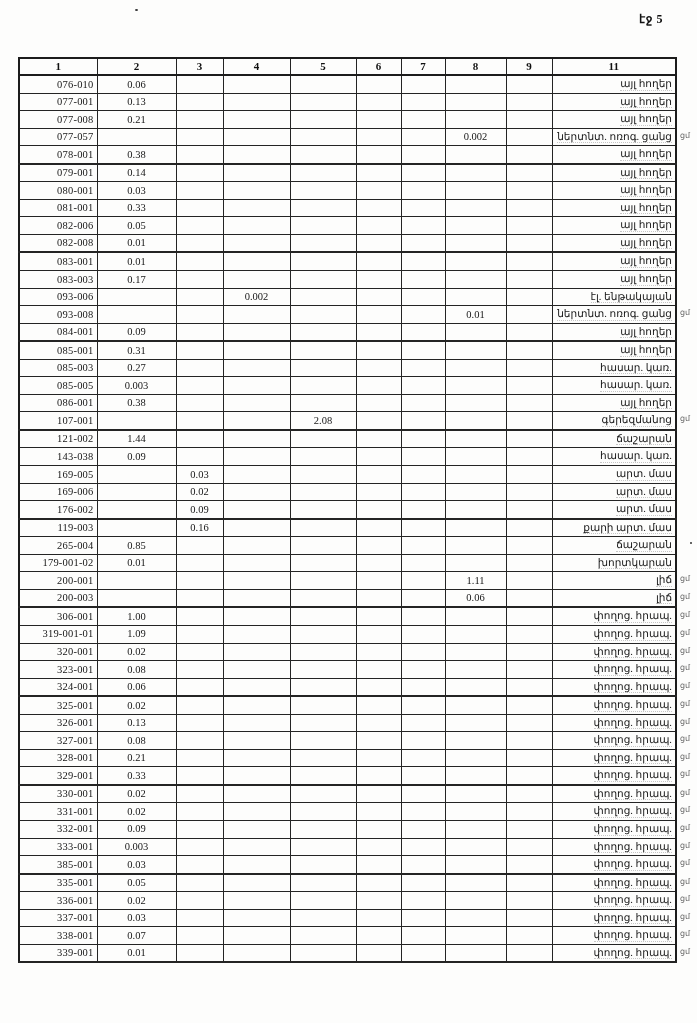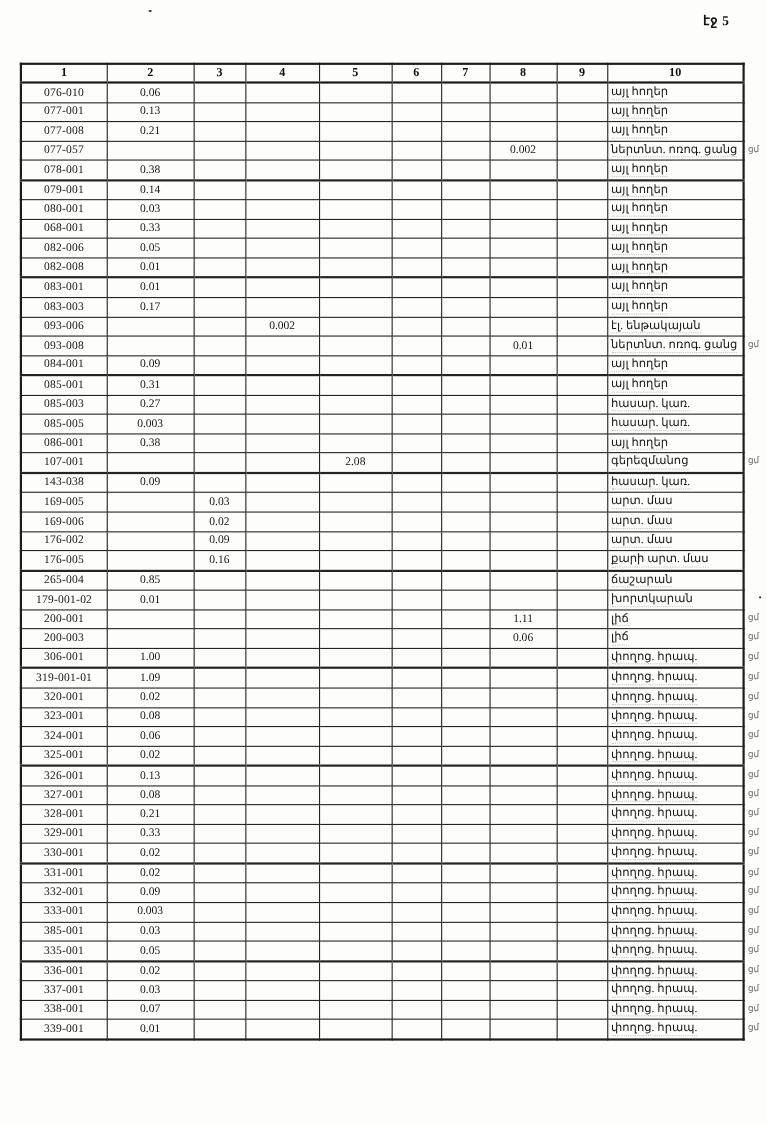--- a/index.html
+++ b/index.html
@@ -43,23 +43,23 @@
     white-space: nowrap;
   }
   table.land thead th {
     font-size: 11px;
     font-weight: bold;
     text-align: center;
     border-bottom: 2px solid #1c1c1c;
     height: 15px;
     color: #101010;
   }
-  td.code { text-align: center; font-size: 11px; letter-spacing: 0.2px; }
+  td.code { text-align: right; font-size: 11px; letter-spacing: 0.2px; }
   td.val  { text-align: center; font-size: 11px; }
-  td.land-type { text-align: left; position: relative; font-size: 10.5px; }
+  td.land-type { text-align: right; position: relative; font-size: 10.5px; }
   td.land-type .lbl {
     display: inline-block;
     border-bottom: 1px dotted rgba(40,40,40,0.25);
   }
   .margin-note {
     position: absolute;
     left: 100%;
     margin-left: 5px;
     top: 3px;
     font-size: 8px;
@@ -93,21 +93,21 @@
         <tr>
           <th>1</th>
           <th>2</th>
           <th>3</th>
           <th>4</th>
           <th>5</th>
           <th>6</th>
           <th>7</th>
           <th>8</th>
           <th>9</th>
-          <th>10</th>
+          <th>11</th>
         </tr>
       </thead>
     <tbody>
         <tr>
           <td class="code">076-010</td>
           <td class="val">0.06</td>
           <td class="val"></td>
           <td class="val"></td>
           <td class="val"></td>
           <td class="val"></td>
@@ -182,21 +182,21 @@
           <td class="val"></td>
           <td class="val"></td>
           <td class="val"></td>
           <td class="val"></td>
           <td class="val"></td>
           <td class="val"></td>
           <td class="val"></td>
           <td class="land-type"><span class="lbl">այլ հողեր</span></td>
         </tr>
         <tr>
-          <td class="code">068-001</td>
+          <td class="code">081-001</td>
           <td class="val">0.33</td>
           <td class="val"></td>
           <td class="val"></td>
           <td class="val"></td>
           <td class="val"></td>
           <td class="val"></td>
           <td class="val"></td>
           <td class="val"></td>
           <td class="land-type"><span class="lbl">այլ հողեր</span></td>
         </tr>
@@ -338,20 +338,32 @@
           <td class="val"></td>
           <td class="val"></td>
           <td class="val">2.08</td>
           <td class="val"></td>
           <td class="val"></td>
           <td class="val"></td>
           <td class="val"></td>
           <td class="land-type"><span class="lbl">գերեզմանոց</span><span class="margin-note">ցմ</span></td>
         </tr>
         <tr>
+          <td class="code">121-002</td>
+          <td class="val">1.44</td>
+          <td class="val"></td>
+          <td class="val"></td>
+          <td class="val"></td>
+          <td class="val"></td>
+          <td class="val"></td>
+          <td class="val"></td>
+          <td class="val"></td>
+          <td class="land-type"><span class="lbl">ճաշարան</span></td>
+        </tr>
+        <tr>
           <td class="code">143-038</td>
           <td class="val">0.09</td>
           <td class="val"></td>
           <td class="val"></td>
           <td class="val"></td>
           <td class="val"></td>
           <td class="val"></td>
           <td class="val"></td>
           <td class="val"></td>
           <td class="land-type"><span class="lbl">հասար. կառ.</span></td>
@@ -386,21 +398,21 @@
           <td class="val">0.09</td>
           <td class="val"></td>
           <td class="val"></td>
           <td class="val"></td>
           <td class="val"></td>
           <td class="val"></td>
           <td class="val"></td>
           <td class="land-type"><span class="lbl">արտ. մաս</span></td>
         </tr>
         <tr>
-          <td class="code">176-005</td>
+          <td class="code">119-003</td>
           <td class="val"></td>
           <td class="val">0.16</td>
           <td class="val"></td>
           <td class="val"></td>
           <td class="val"></td>
           <td class="val"></td>
           <td class="val"></td>
           <td class="val"></td>
           <td class="land-type"><span class="lbl">քարի արտ. մաս</span></td>
         </tr>

